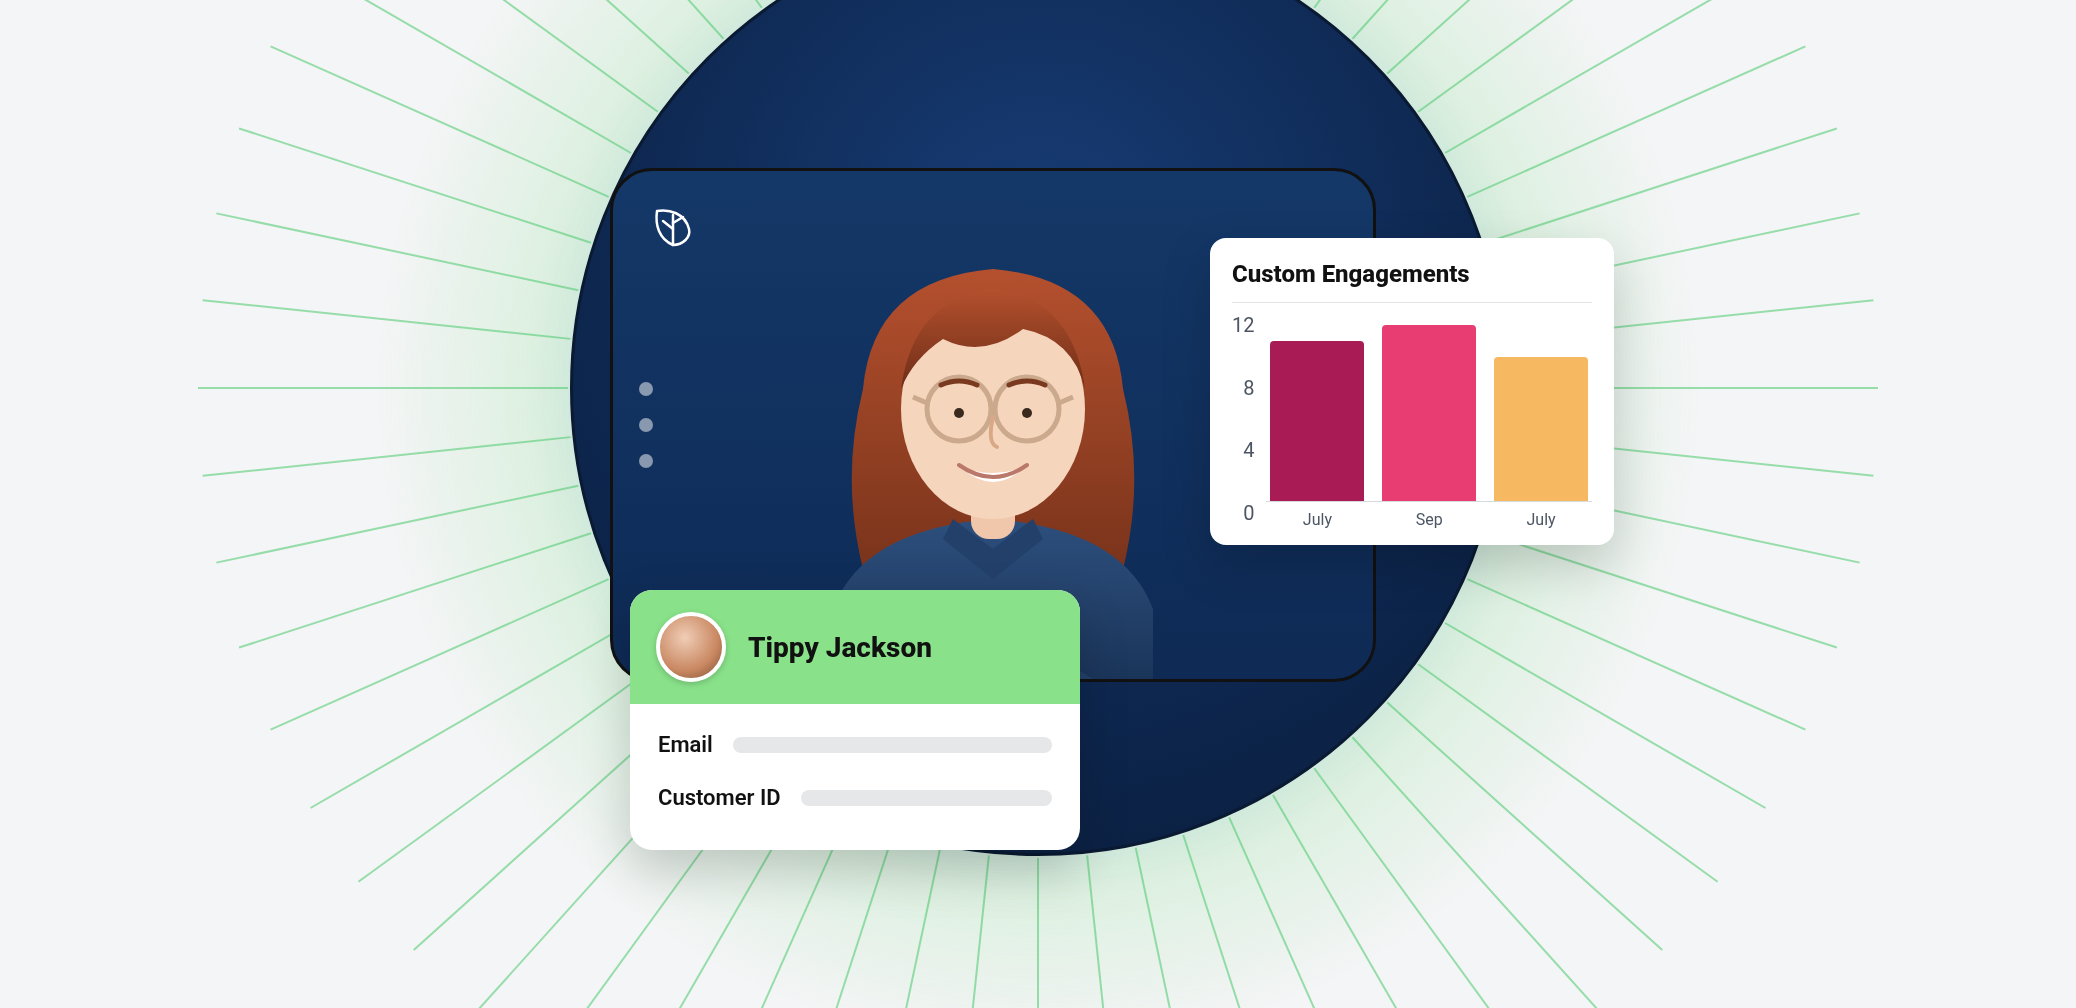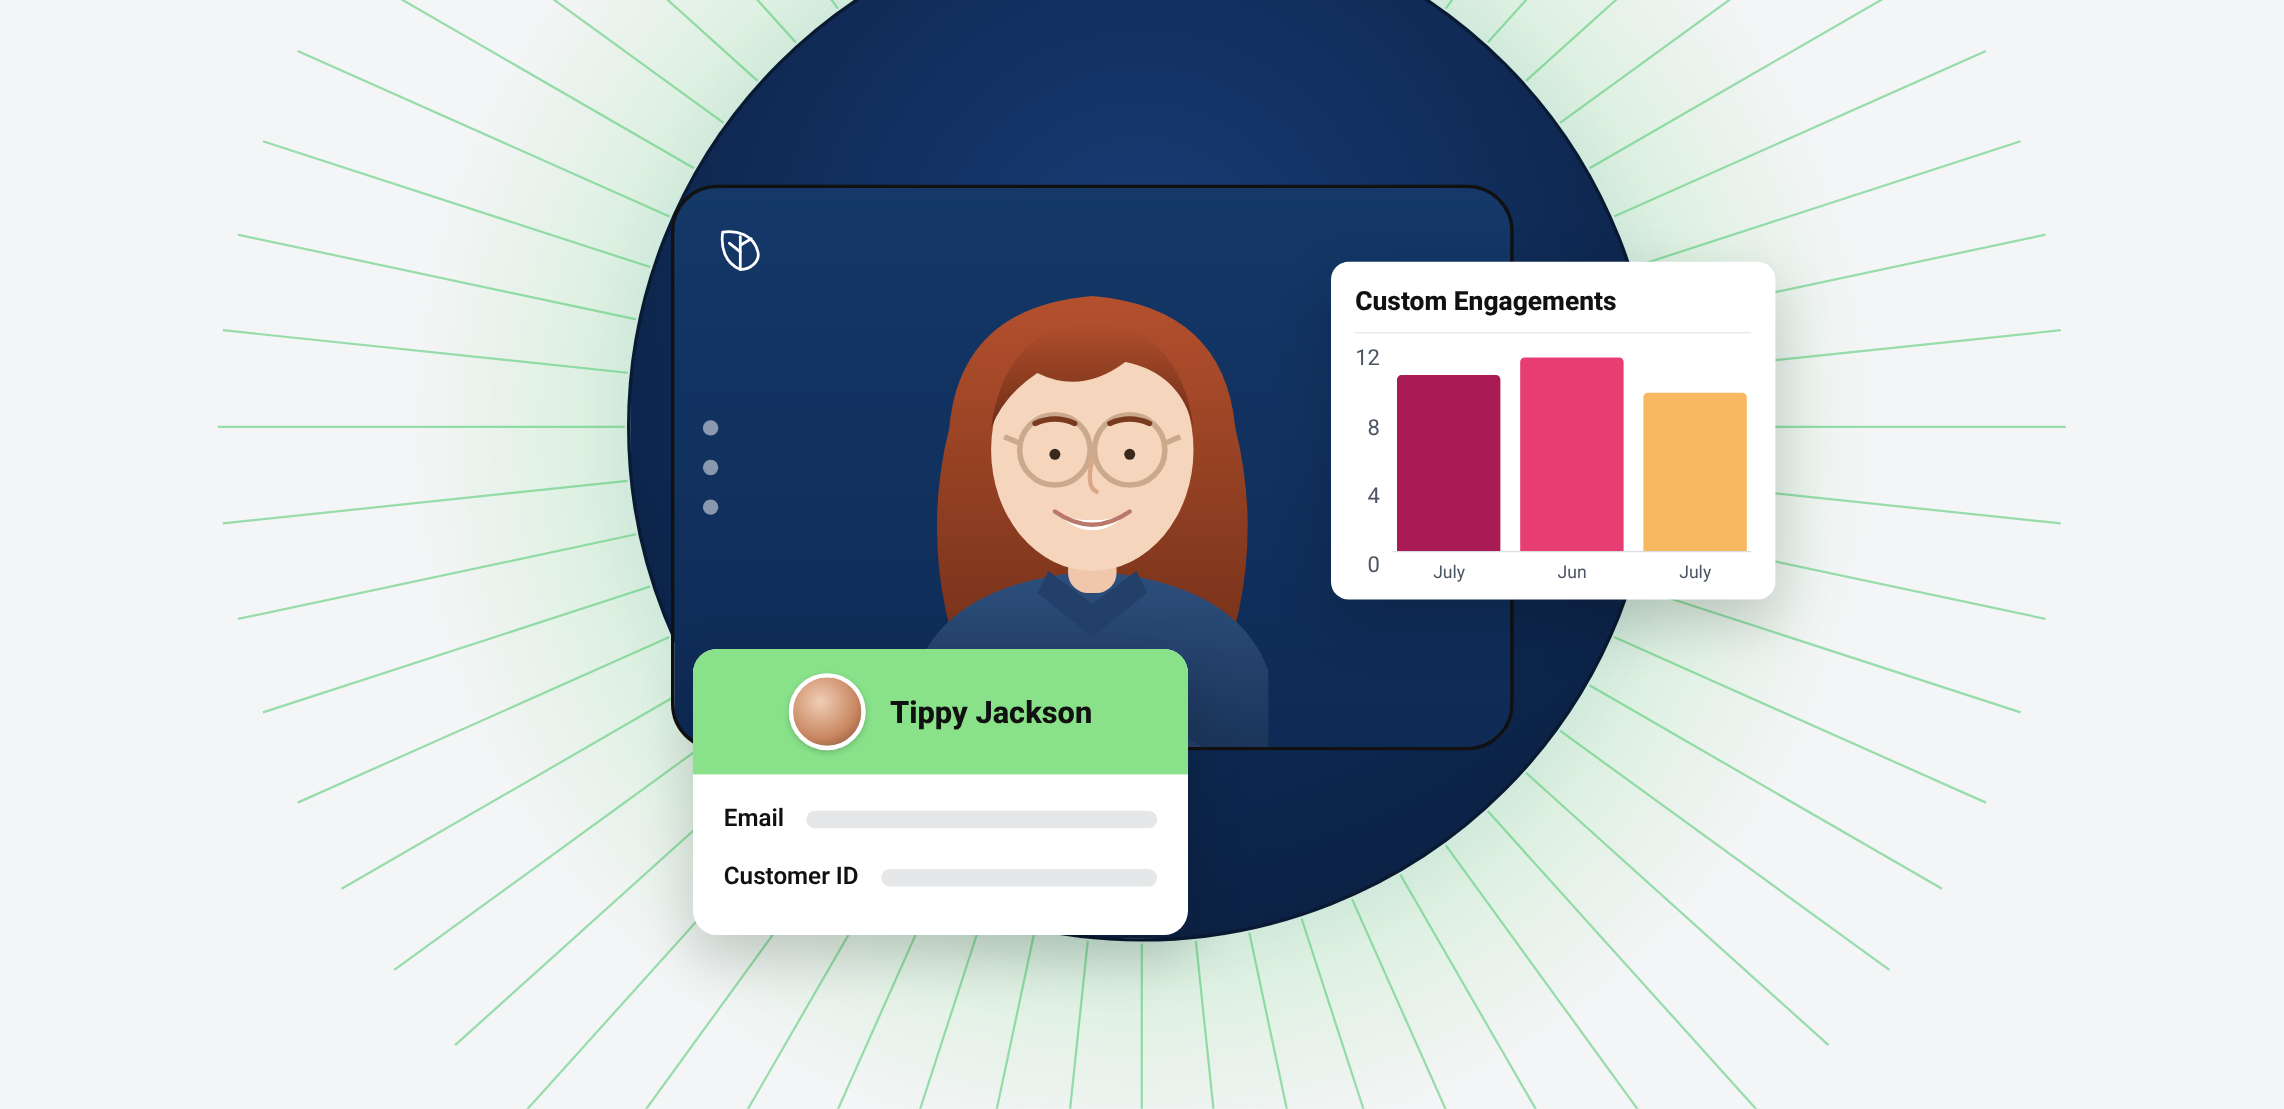--- a/index.html
+++ b/index.html
@@ -86,21 +86,20 @@
     width:450px;
     background:var(--card-bg);
     border-radius:22px;
     box-shadow:0 20px 50px rgba(0,0,0,0.18);
     overflow:hidden;
   }
   .contact-header{
     background:var(--green);
     display:flex;align-items:center;gap:22px;
     padding:22px 26px;
-    justify-content:center;
   }
   .avatar{
     width:62px;height:62px;border-radius:50%;
     background:radial-gradient(circle at 40% 35%, #f0cdb6 0%, #c98862 60%, #7a4a2d 100%);
     border:4px solid #fff;
     box-shadow:0 2px 6px rgba(0,0,0,0.2);
   }
   .contact-name{font-size:28px;font-weight:800;color:#111;}
   .contact-rows{padding:14px 28px 26px 28px;}
   .crow{display:flex;align-items:center;gap:20px;padding:14px 0;}
@@ -275,21 +274,21 @@
           <span>0</span>
         </div>
       <div class="plot">
         <div class="bars-area" id="bars">
             <div class="bar" style="background: rgb(168, 27, 85); height: 83.3333%;"></div>
             <div class="bar" style="background: rgb(232, 61, 114); height: 91.6667%;"></div>
             <div class="bar" style="background: rgb(246, 184, 96); height: 75%;"></div>
           </div>
         <div class="x-axis" id="x-axis">
             <div class="xlabel">July</div>
-            <div class="xlabel">Jun</div>
+            <div class="xlabel">Sep</div>
             <div class="xlabel">July</div>
           </div>
       </div>
     </div>
   </div>
 
   <div class="contact-card">
     <div class="contact-header">
       <div class="avatar"></div>
       <div class="contact-name">Tippy Jackson</div>

